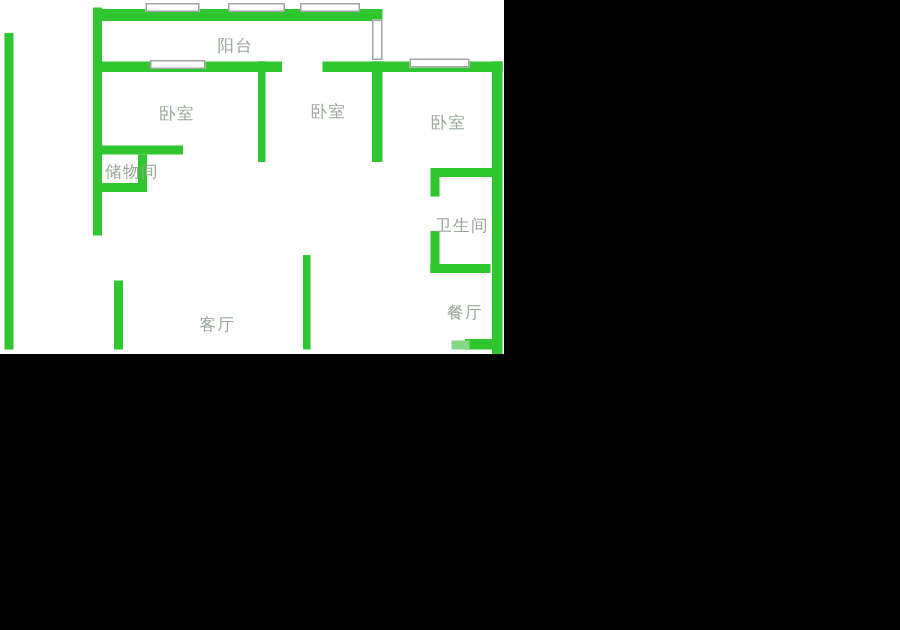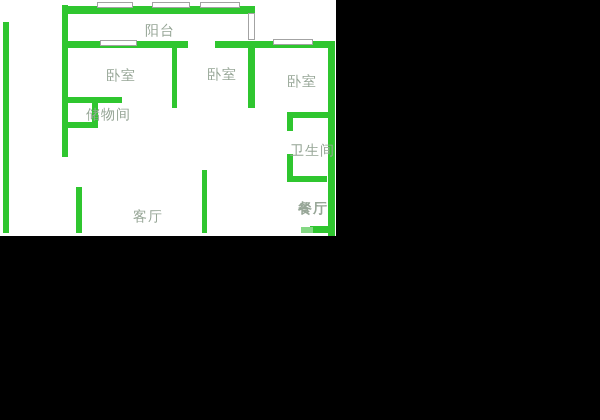--- a/index.html
+++ b/index.html
@@ -16,21 +16,21 @@
   }
   .wall {
     position: absolute;
   }
   .window {
     position: absolute;
     box-sizing: border-box;
   }
   .room-label {
     position: absolute;
-    font-size: 14px;
+    font-size: 11px;
     line-height: 9px;
     letter-spacing: 1px;
     white-space: nowrap;
   }
 </style>
 </head>
 <body style="width: 600px; height: 420px; background: rgb(0, 0, 0);">
 
 <div id="floorplan" style="left: 0px; top: 0px; width: 336px; height: 236px; background: rgb(255, 255, 255);">
     <div class="wall" style="left: 3px; top: 22px; width: 6px; height: 211px; background: rgb(47, 198, 47);"></div>
@@ -55,17 +55,17 @@
     <div class="window" style="left: 97px; top: 2px; width: 36px; height: 6px; background: rgb(255, 255, 255); border: 1px solid rgb(163, 163, 163);"></div>
     <div class="window" style="left: 152px; top: 2px; width: 38px; height: 6px; background: rgb(255, 255, 255); border: 1px solid rgb(163, 163, 163);"></div>
     <div class="window" style="left: 200px; top: 2px; width: 40px; height: 6px; background: rgb(255, 255, 255); border: 1px solid rgb(163, 163, 163);"></div>
     <div class="window" style="left: 248px; top: 13px; width: 7px; height: 27px; background: rgb(255, 255, 255); border: 1px solid rgb(163, 163, 163);"></div>
     <div class="window" style="left: 100px; top: 40px; width: 37px; height: 6px; background: rgb(255, 255, 255); border: 1px solid rgb(163, 163, 163);"></div>
     <div class="window" style="left: 273px; top: 39px; width: 40px; height: 6px; background: rgb(255, 255, 255); border: 1px solid rgb(163, 163, 163);"></div>
     <div class="room-label" style="left: 145px; top: 26px; color: rgb(151, 166, 151);">阳台</div>
     <div class="room-label" style="left: 106px; top: 71px; color: rgb(151, 166, 151);">卧室</div>
     <div class="room-label" style="left: 207px; top: 70px; color: rgb(151, 166, 151);">卧室</div>
     <div class="room-label" style="left: 287px; top: 77px; color: rgb(151, 166, 151);">卧室</div>
-    <div class="room-label" style="left: 86px; top: 110px; color: rgb(151, 166, 151);">储物间</div>
+    <div class="room-label" style="left: 70px; top: 110px; color: rgb(151, 166, 151);">储物间</div>
     <div class="room-label" style="left: 290px; top: 146px; color: rgb(151, 166, 151);">卫生间</div>
-    <div class="room-label" style="left: 298px; top: 204px; color: rgb(151, 166, 151); font-weight: bold;">餐厅</div>
+    <div class="room-label" style="left: 298px; top: 204px; color: rgb(151, 166, 151);">餐厅</div>
     <div class="room-label" style="left: 133px; top: 212px; color: rgb(151, 166, 151);">客厅</div>
   </div>
 
 </body></html>

